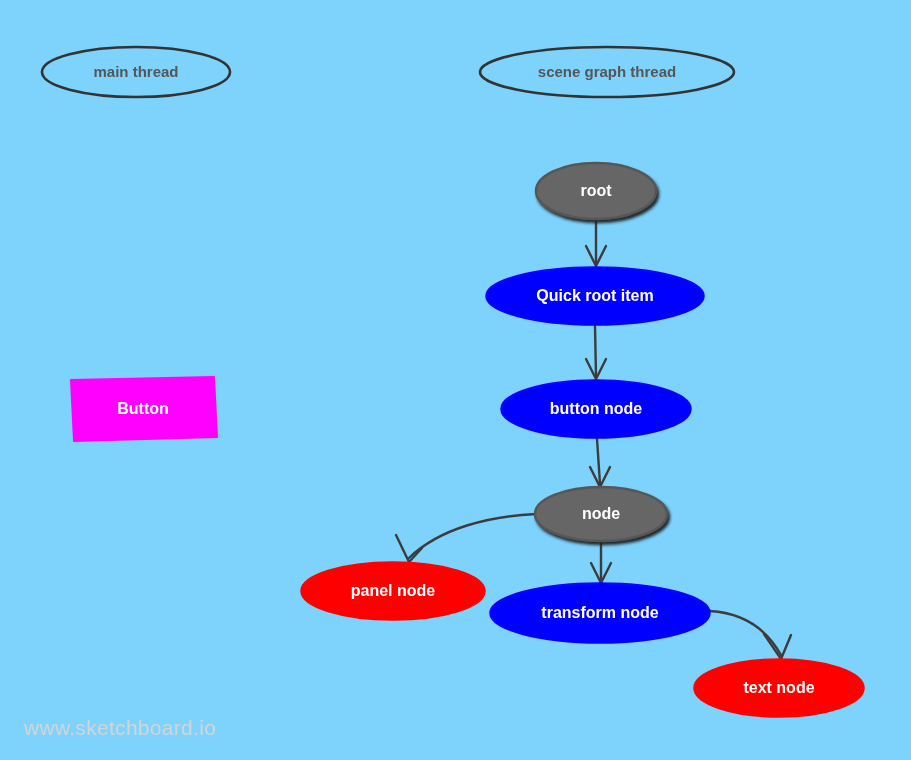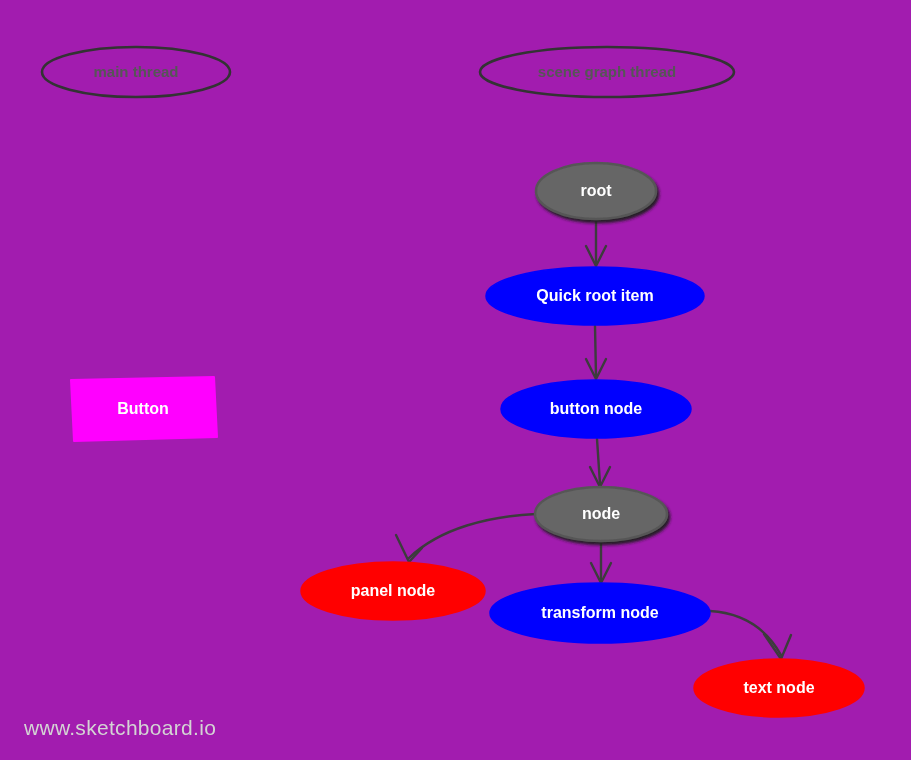--- a/index.html
+++ b/index.html
@@ -8,21 +8,21 @@
     padding: 0;
     background: #000000;
   }
   body {
     font-family: "Liberation Sans", sans-serif;
   }
   #canvas {
     position: relative;
     width: 911px;
     height: 760px;
-    background: #a21caf;
+    background: #7dd3fc;
     overflow: hidden;
   }
   #diagram-svg {
     position: absolute;
     left: 0;
     top: 0;
     width: 911px;
     height: 760px;
   }
   .node-label {

